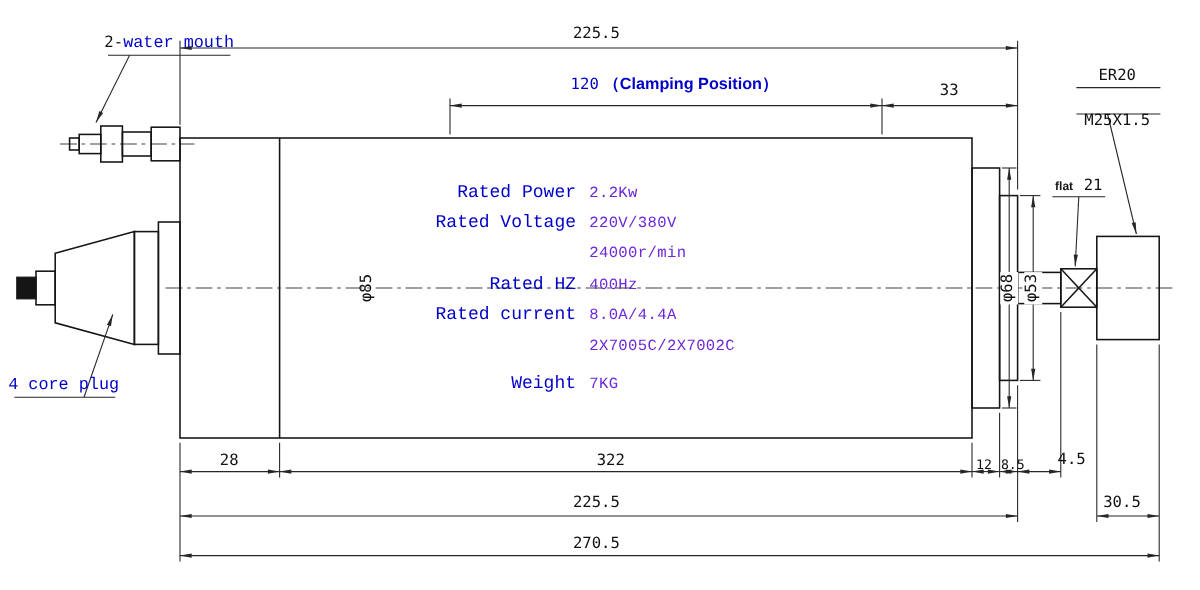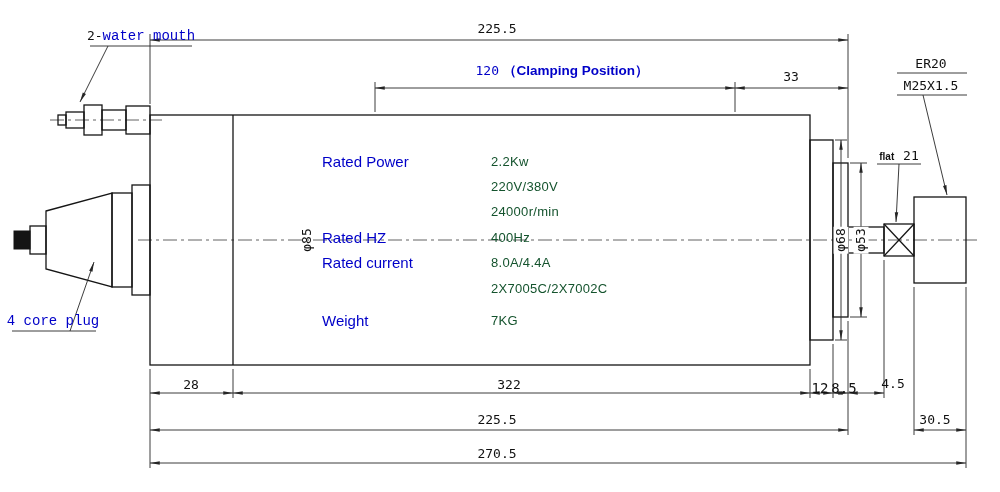--- a/index.html
+++ b/index.html
@@ -10,34 +10,34 @@
   svg.lines { position:absolute; left:0; top:0; }
   .obj  { fill:none; stroke:#151515; stroke-width:1.3; }
   .objf { fill:#151515; stroke:#151515; }
   .dim  { stroke:#262626; stroke-width:0.9; fill:none; }
   .cl   { stroke:#3a3a3a; stroke-width:0.8; stroke-dasharray:14 4 3 4; fill:none; }
   .txt  {
     position:absolute; transform:translate(-50%,-50%);
     font-family:"DejaVu Sans Mono", monospace; font-size:13px; color:#111;
     white-space:nowrap; line-height:1.15;
   }
-  .t11 { font-size:14px; }
+  .t11 { font-size:11px; }
   .rot { transform:translate(-50%,-50%) rotate(-90deg); }
   .bgw { background:#fff; padding:0 2px; }
   .blue { color:#0000c8; }
   .serif { font-family:Liberation Mono, monospace; font-size:14px; }
   .clamp-label { font-family:"Liberation Sans", sans-serif; font-weight:bold; font-size:13.5px; margin-left:4px; }
   .flat-small { font-family:"Liberation Sans", sans-serif; font-weight:bold; font-size:10px; }
   .spec-label {
-    position:absolute; width:158px; transform:translateY(-50%);
-    color:#0000c8; font-family:Liberation Sans, sans-serif; font-size:15px; white-space:nowrap;
+    position:absolute; width:158px; text-align:right; transform:translateY(-50%);
+    color:#0000c8; font-family:Liberation Mono, monospace; font-size:15px; white-space:nowrap;
   }
   .spec-value {
     position:absolute; transform:translateY(-50%);
-    font-family:Liberation Sans, sans-serif; font-size:13px; color:#14532d;
+    font-family:Liberation Mono, monospace; font-size:13px; color:#6d28d9;
     letter-spacing:0.3px; white-space:nowrap;
   }
 </style>
 </head>
 <body>
 
 <div class="canvas">
 
   <svg class="lines" width="1000" height="492" viewBox="0 0 1000 492">
     <defs>
@@ -146,21 +146,21 @@
 
   <div class="txt" style="left:497px; top:29px">225.5</div>
 
   <div class="txt" style="left:562px; top:71px">
     <span class="blue">120</span><span class="blue clamp-label">（Clamping Position）</span>
   </div>
 
   <div class="txt" style="left:791px; top:77px">33</div>
 
   <div class="txt" style="left:931px; top:64px">ER20</div>
-  <div class="txt" style="left:931px; top:86px">M25X1.5</div>
+  <div class="txt" style="left:931px; top:102px">M25X1.5</div>
 
   <div class="txt" style="left:141px; top:36px">
     <span>2-</span><span class="blue serif">water mouth</span>
   </div>
 
   <div class="txt blue serif" style="left:53px; top:321px">4 core plug</div>
 
   <div class="txt" style="left:899px; top:156px">
     <span class="flat-small">flat</span>
     <span style="margin-left:1px">21</span>
@@ -176,20 +176,21 @@
   <div class="txt t11" style="left:844px; top:388px">8.5</div>
   <div class="txt" style="left:893px; top:384px">4.5</div>
 
   <div class="txt" style="left:497px; top:420px">225.5</div>
   <div class="txt" style="left:935px; top:420px">30.5</div>
   <div class="txt" style="left:497px; top:454px">270.5</div>
 
   <div class="spec-label" style="left:322px; top:161px">Rated Power</div>
   <div class="spec-value" style="left:491px; top:161px">2.2Kw</div>
 
+  <div class="spec-label" style="left:322px; top:186px">Rated Voltage</div>
   <div class="spec-value" style="left:491px; top:186px">220V/380V</div>
 
   <div class="spec-value" style="left:491px; top:211px">24000r/min</div>
 
   <div class="spec-label" style="left:322px; top:237px">Rated HZ</div>
   <div class="spec-value" style="left:491px; top:237px">400Hz</div>
 
   <div class="spec-label" style="left:322px; top:262px">Rated current</div>
   <div class="spec-value" style="left:491px; top:262px">8.0A/4.4A</div>
 

